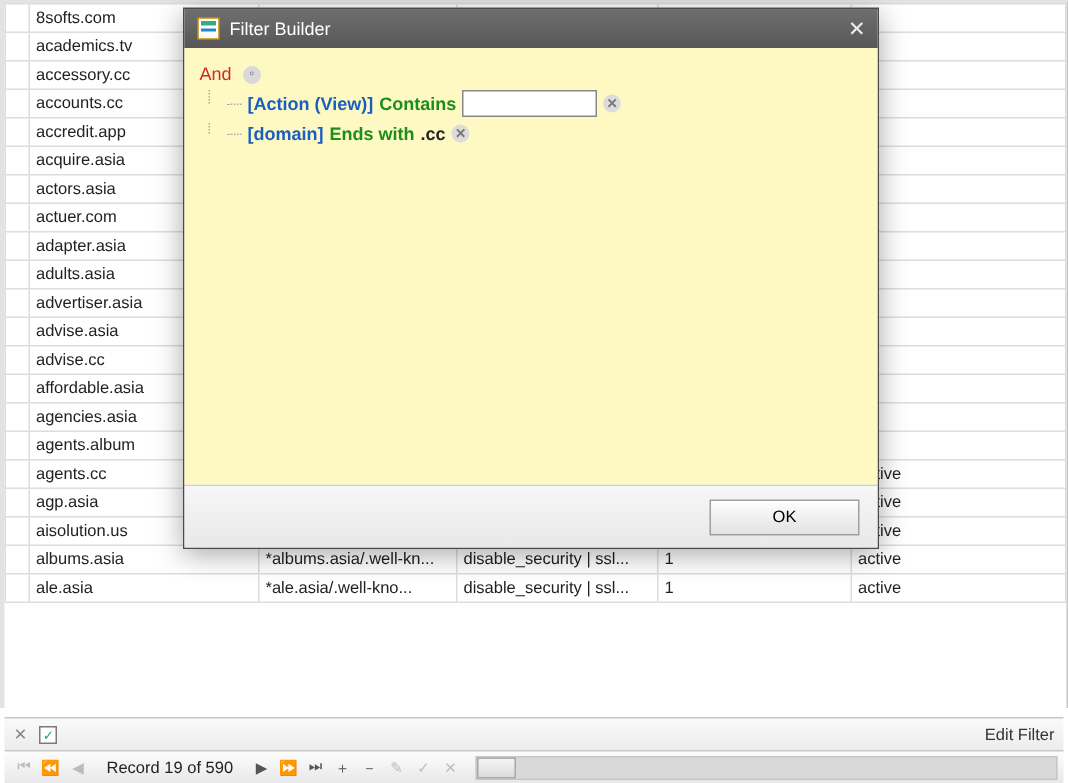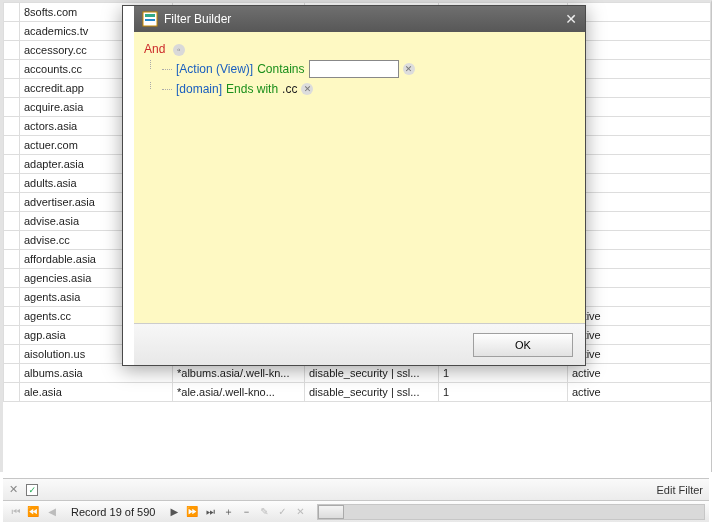--- a/index.html
+++ b/index.html
@@ -85,21 +85,21 @@
   }
 
   
   .modal {
     position:absolute;
     left:122px; top:5px;
     width:464px; height:361px;
     background:#fff;
     border:1px solid #4a4a4a;
     box-shadow:0 4px 18px rgba(0,0,0,.35);
-    display:flex;flex-direction:column;padding-left:11px;
+    display:flex;flex-direction:column;
   }
   .modal-header{
     height:26px;
     background:linear-gradient(#6f6f6f,#575757);
     color:#fff;
     display:flex;align-items:center;
     padding:0 8px;
     font-size:12px;
   }
   .modal-header .icn{
@@ -123,20 +123,21 @@
     width:12px;height:12px;
     border-radius:50%;
     background:#d9d9d9;color:#777;
     font-size:10px;line-height:12px;text-align:center;
     margin-left:4px;cursor:pointer;vertical-align:middle;
   }
   .cond-row{
     margin:4px 0 2px 18px;
     display:flex;align-items:center;gap:4px;
     position:relative;
+    font-weight:bold;
   }
   .cond-row::before{
     content:"";
     position:absolute;left:-12px;top:0;bottom:50%;
     border-left:1px dotted #aaa;
   }
   .tree-conn{
     width:10px;border-bottom:1px dotted #aaa;height:1px;
   }
   .field { color:#1a5fbf; }
@@ -300,21 +301,21 @@
         <tr>
           <td class="sel"></td>
           <td>agencies.asia</td>
           <td></td>
           <td></td>
           <td></td>
           <td></td>
         </tr>
         <tr>
           <td class="sel"></td>
-          <td>agents.asia</td>
+          <td>agents.album</td>
           <td></td>
           <td></td>
           <td></td>
           <td></td>
         </tr>
         <tr>
           <td class="sel"></td>
           <td>agents.cc</td>
           <td>*agents.cc/.well-kno...</td>
           <td>disable_security | ssl...</td>

